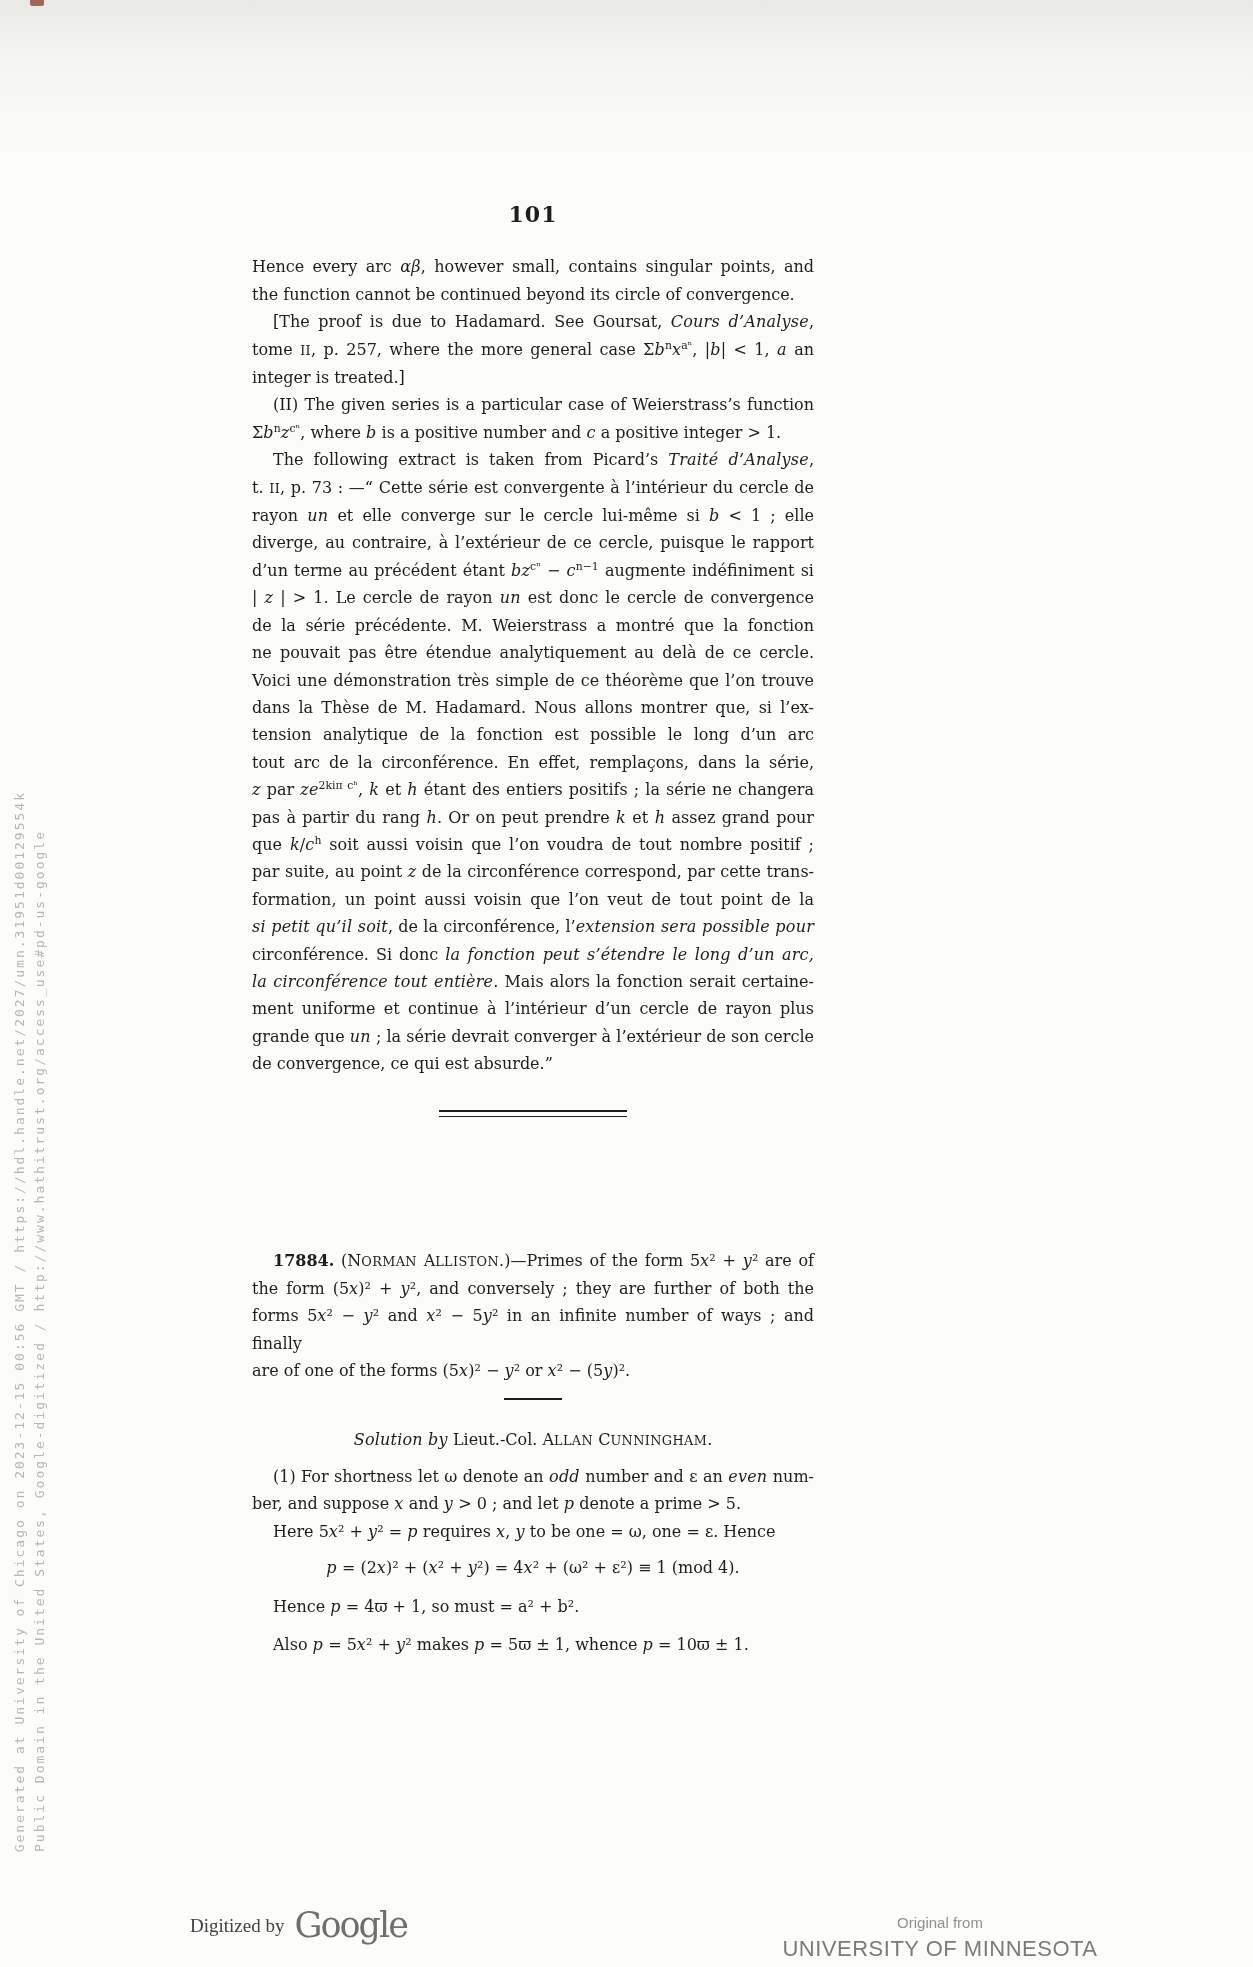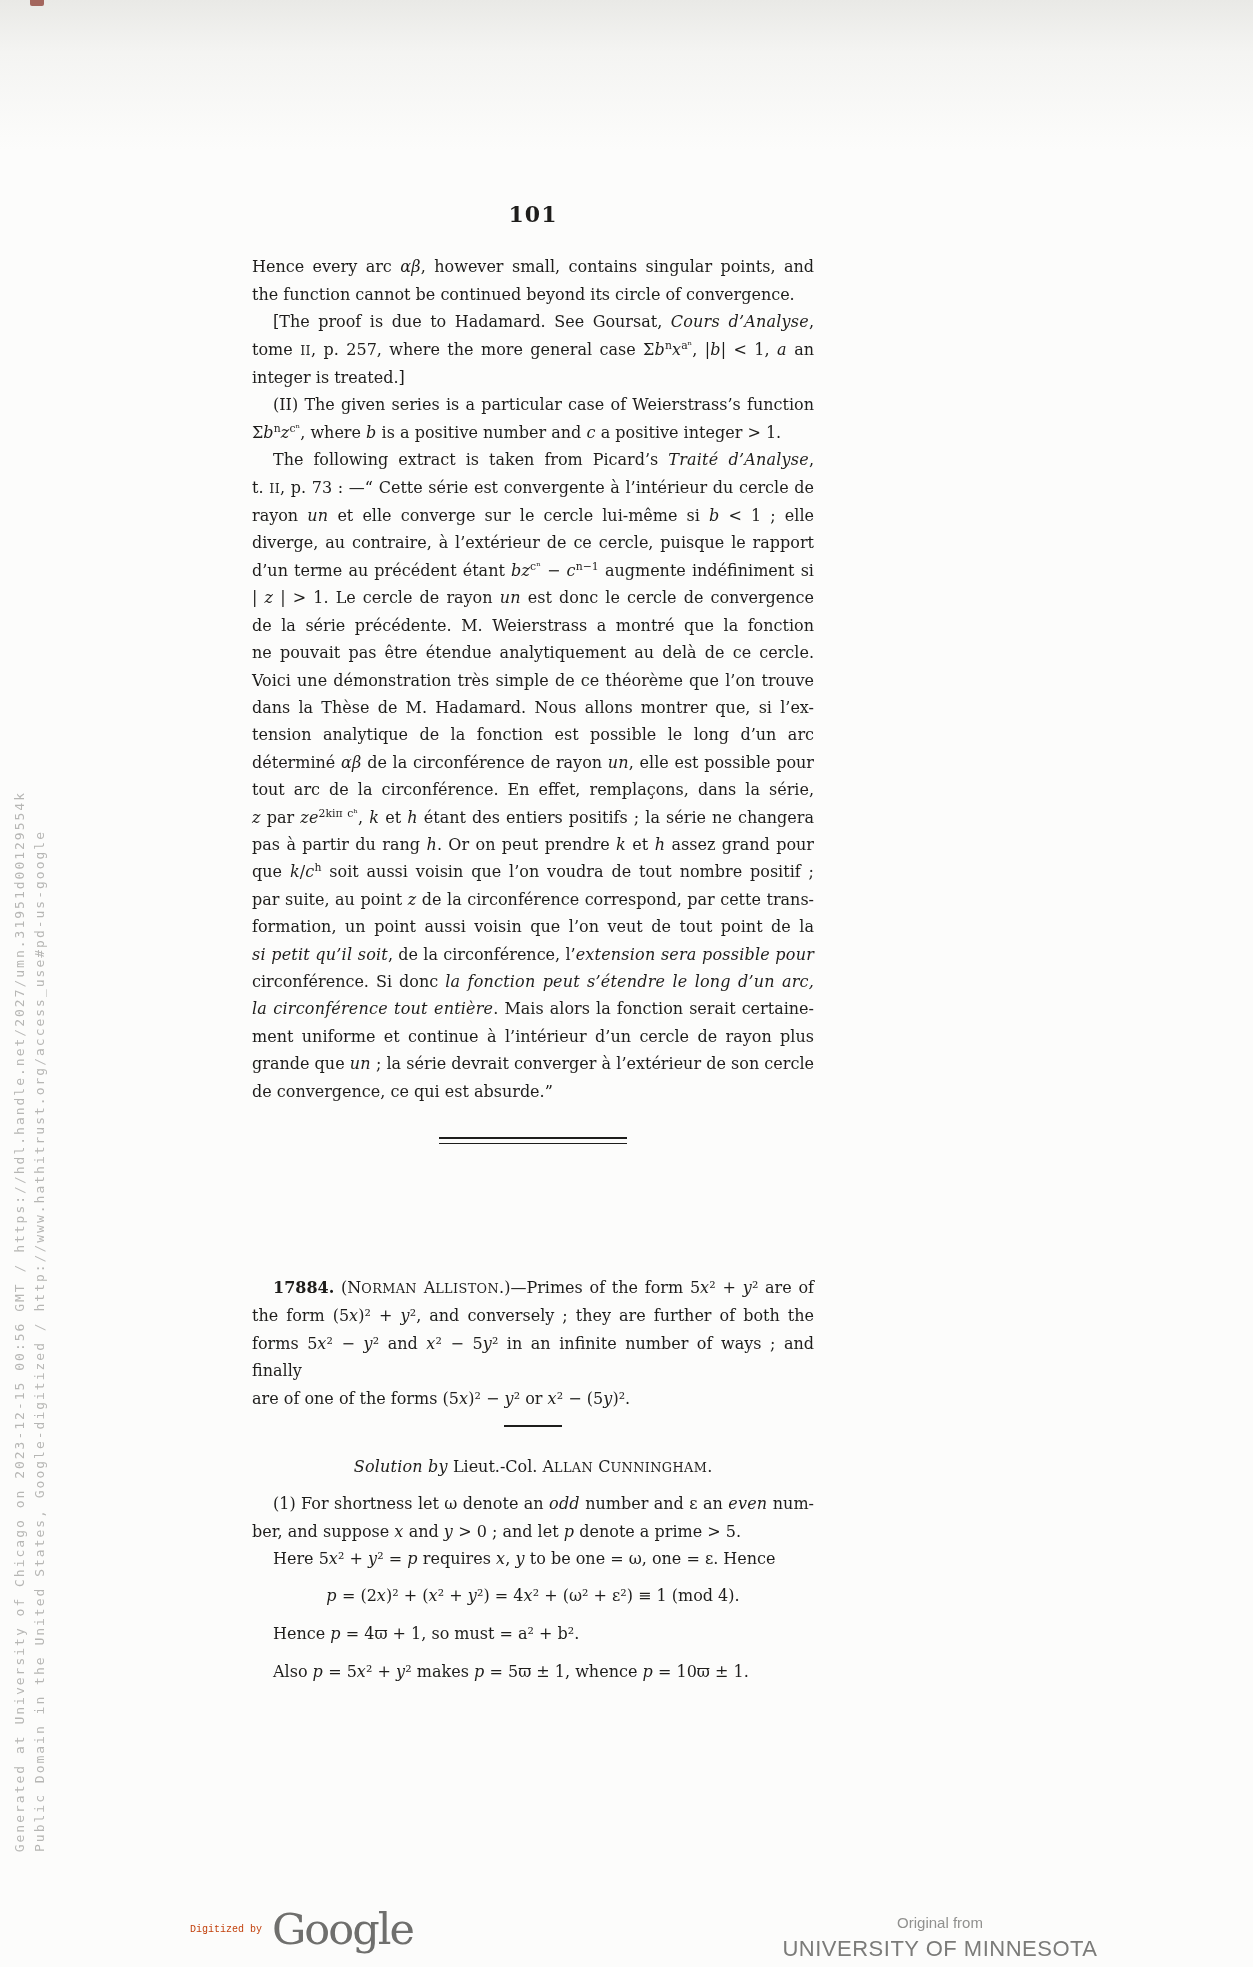--- a/index.html
+++ b/index.html
@@ -37,22 +37,22 @@
 
   .problem{margin-top:130px;}
   .heading{margin-top:26px;}
   .sol-start{margin-top:9px;}
   .equation{margin:9px 0 3px;}
   .result{margin-top:11px;}
   .final{margin-top:11px;}
 
   
   .footer-left{position:absolute;left:190px;top:1908px;display:flex;align-items:center;gap:10px;}
-  .digitized{font-family:Liberation Mono, monospace;font-size:10px;color:#c2410c;}
-  .google{font-family:"DejaVu Serif",serif;font-size:43px;color:#6f6f6d;letter-spacing:-2px;line-height:1;}
+  .digitized{font-family:Liberation Serif, serif;font-size:19px;color:#404040;}
+  .google{font-family:"DejaVu Serif",serif;font-size:35px;color:#6f6f6d;letter-spacing:-2px;line-height:1;}
   .footer-right{position:absolute;left:775px;top:1914px;width:330px;text-align:center;
     font-family:"Liberation Sans",sans-serif;}
   .orig{font-size:15px;color:#90908e;margin-bottom:5px;}
   .inst{font-size:22px;color:#7b7b79;letter-spacing:.5px;}
 </style>
 </head>
 <body>
 
 <div class="page">
   <div class="top-shade"></div>
@@ -84,21 +84,20 @@
           <div class="line">t. <span class="sc">II</span>, p. 73 : —“ Cette série est convergente à l’intérieur du cercle de</div>
           <div class="line">rayon <i>un</i> et elle converge sur le cercle lui-même si <i>b</i> &lt; 1 ;  elle</div>
           <div class="line">diverge, au contraire, à l’extérieur de ce cercle, puisque le rapport</div>
           <div class="line">d’un terme au précédent étant  <i>bz</i><sup>cⁿ</sup> − <i>c</i><sup>n−1</sup>  augmente indéfiniment si</div>
           <div class="line">| <i>z</i> | &gt; 1.   Le cercle de rayon <i>un</i> est donc le cercle de convergence</div>
           <div class="line">de la série précédente.   M. Weierstrass a montré que la fonction</div>
           <div class="line">ne pouvait pas être étendue analytiquement au delà de ce cercle.</div>
           <div class="line">Voici une démonstration très simple de ce théorème que l’on trouve</div>
           <div class="line">dans la Thèse de M. Hadamard.   Nous allons montrer que, si l’ex-</div>
           <div class="line">tension analytique de la fonction est possible le long d’un arc</div>
-          <div class="line">déterminé <i>αβ</i> de la circonférence de rayon <i>un</i>, elle est possible pour</div>
           <div class="line">tout arc de la circonférence.   En effet, remplaçons, dans la série,</div>
           <div class="line"><i>z</i> par  <i>ze</i><sup>2kiπ cʰ</sup>,  <i>k</i> et <i>h</i> étant des entiers positifs ;  la série ne changera</div>
           <div class="line">pas à partir du rang <i>h</i>.   Or on peut prendre <i>k</i> et <i>h</i> assez grand pour</div>
           <div class="line">que  <i>k</i>/<i>c</i><sup>h</sup>  soit aussi voisin que l’on voudra de tout nombre positif ;</div>
           <div class="line">par suite, au point <i>z</i> de la circonférence correspond, par cette trans-</div>
           <div class="line">formation, un point aussi voisin que l’on veut de tout point de la</div>
           <div class="line"><i>si petit qu’il soit</i>, de la circonférence, l’<i>extension sera possible pour</i></div>
           <div class="line">circonférence.   Si donc <i>la fonction peut s’étendre le long d’un arc,</i></div>
           <div class="line"><i>la circonférence tout entière</i>.   Mais alors la fonction serait certaine-</div>
           <div class="line">ment uniforme et continue à l’intérieur d’un  cercle de rayon plus</div>

